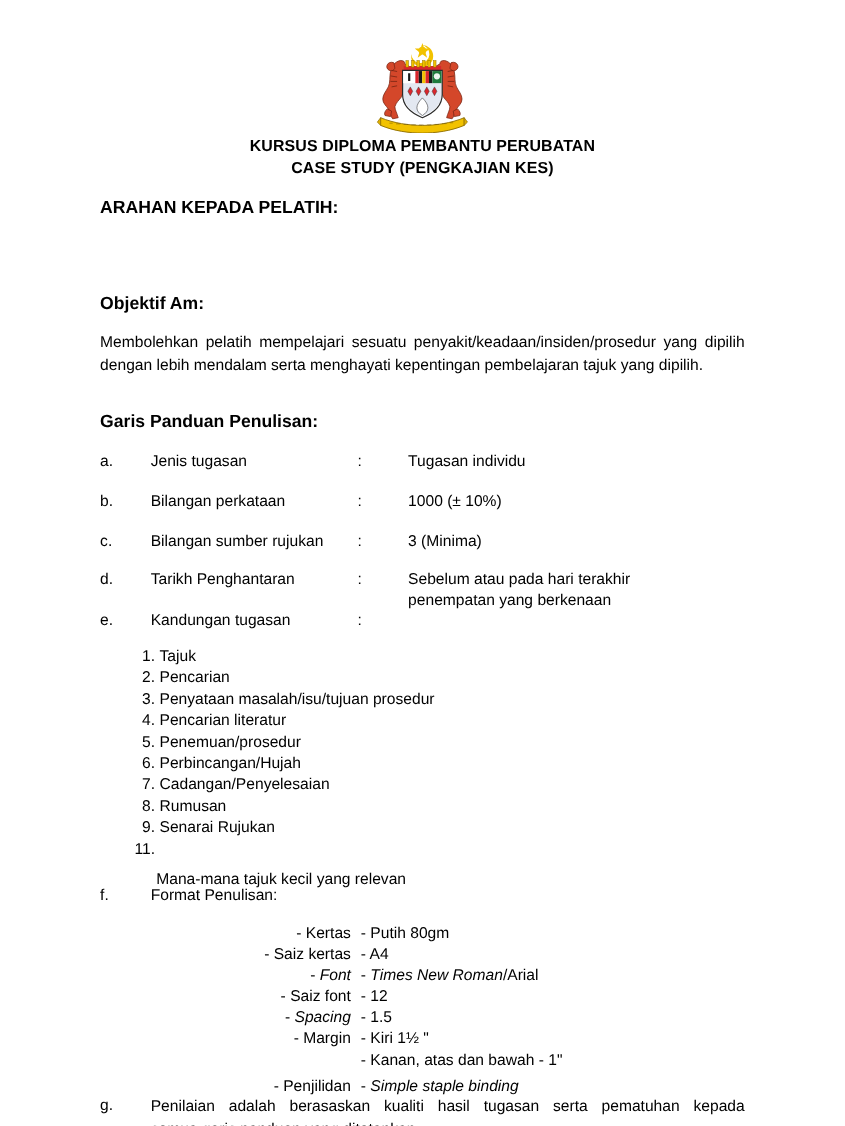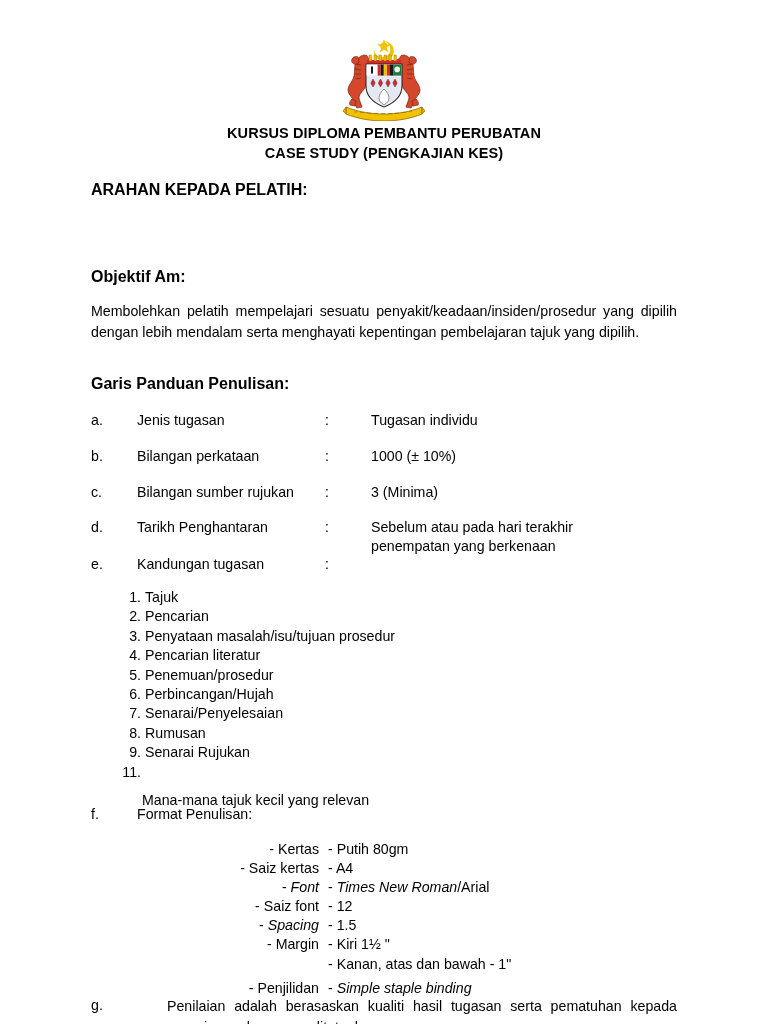--- a/index.html
+++ b/index.html
@@ -295,21 +295,21 @@
     <div class="nrow">
         <span class="num">5.</span>
         <span class="ntxt">Penemuan/prosedur</span>
       </div>
     <div class="nrow">
         <span class="num">6.</span>
         <span class="ntxt">Perbincangan/Hujah</span>
       </div>
     <div class="nrow">
         <span class="num">7.</span>
-        <span class="ntxt">Senarai/Penyelesaian</span>
+        <span class="ntxt">Cadangan/Penyelesaian</span>
       </div>
     <div class="nrow">
         <span class="num">8.</span>
         <span class="ntxt">Rumusan</span>
       </div>
     <div class="nrow">
         <span class="num">9.</span>
         <span class="ntxt">Senarai Rujukan</span>
       </div>
     <div class="nrow">
@@ -353,18 +353,18 @@
     </div>
     <div class="frow">
       <span class="fk"><span>- </span><span>Penjilidan</span></span>
       <span class="fv"><span>- </span><i>Simple staple binding</i></span>
     </div>
   </div>
 
   <div class="grow" style="top:996px; width:600px;">
     <span class="lt">g.</span>
     <span style="position:absolute; left:46px; width:540px; line-height:20.5px;">
-      <span style="display:block; text-align:justify; text-align-last:justify;margin-left:30px;">Penilaian adalah berasaskan kualiti hasil tugasan serta pematuhan kepada</span>
+      <span style="display:block; text-align:justify; text-align-last:justify;">Penilaian adalah berasaskan kualiti hasil tugasan serta pematuhan kepada</span>
       <span style="display:block;">semua garis panduan yang ditetapkan.</span>
     </span>
   </div>
 
 </div>
 
 </body></html>

